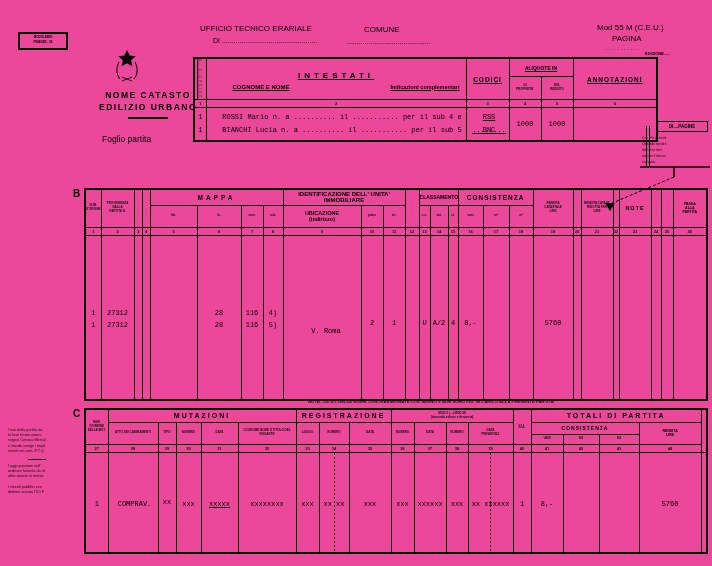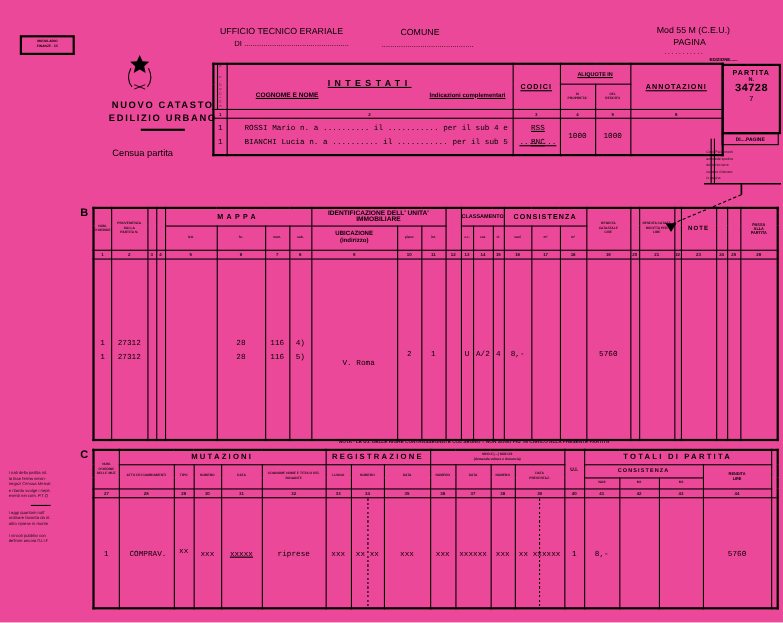--- a/index.html
+++ b/index.html
@@ -61,24 +61,24 @@
   <div class="abs" style="left:645px;top:51px;font-size:4px;font-weight:bold;">EDIZIONE......</div>
 
   <div class="abs" style="left:112px;top:48px;">
     <svg width="30" height="36" viewBox="0 0 30 36">
       <path d="M15 2 l2.6 5.6 6.1 .6 -4.6 4.1 1.3 6 -5.4 -3.1 -5.4 3.1 1.3 -6 L6.3 8.2 l6.1 -.6 z" fill="#000"></path>
       <path d="M7 14 C4 20 4 26 8 31" fill="none" stroke="#000" stroke-width="1"></path>
       <path d="M23 14 C26 20 26 26 22 31" fill="none" stroke="#000" stroke-width="1"></path>
       <path d="M10 33 L20 29 M10 29 L20 33" stroke="#000" stroke-width="0.8"></path>
     </svg>
   </div>
-  <div class="abs brand" style="left:90px;top:90px;">NUOVO CATASTO</div>
+  <div class="abs brand" style="left:90px;top:90px;">NOME CATASTO</div>
   <div class="abs brand" style="left:90px;top:102px;">EDILIZIO URBANO</div>
   <div class="abs" style="left:128px;top:117px;width:40px;height:2px;background:#000;"></div>
-  <div class="abs" style="left:102px;top:134px;font-size:8.5px;">Censua partita</div>
+  <div class="abs" style="left:102px;top:134px;font-size:8.5px;">Foglio partita</div>
 
   <table class="t tA">
     <colgroup>
         <col style="width:12px">
         <col style="width:260px">
         <col style="width:43px">
         <col style="width:32px">
         <col style="width:32px">
         <col style="width:84px">
       </colgroup>
@@ -123,26 +123,20 @@
         <div class="vrow">RSS ........</div>
         <div class="vrow">BNC ........</div>
       </td>
       <td class="mono val">1000</td>
       <td class="mono val">1000</td>
       <td></td>
     </tr>
   </tbody>
     </table>
 
-  <div class="abs" style="left:656px;top:58px;width:50px;height:60px;border:2px solid #000;text-align:center;">
-    <div style="font-weight:bold;font-size:6.5px;letter-spacing:1px;padding-top:3px;">PARTITA</div>
-    <div style="font-size:5px;font-weight:bold;">N.</div>
-    <div class="mono" style="font-size:10px;font-weight:bold;">34728</div>
-    <div class="mono" style="font-size:7px;">7</div>
-  </div>
   <div class="abs" style="left:656px;top:121px;width:50px;height:9px;border:1px solid #000;text-align:center;font-size:4.5px;font-weight:bold;line-height:9px;">DI....PAGINE</div>
   <div class="abs noteTxt ml" style="left:642px;top:135px;width:64px;">Con i Pa in monti
 antecede  spedire
 dei  conto  terre
 numero il  denaro
 in pagina</div>
 
   <div class="abs" style="left:646px;top:126px;width:2px;height:41px;border-left:1px solid #000;border-right:1px solid #000;"></div>
   <svg class="abs" style="left:596px;top:120px;" width="116" height="92" viewBox="0 0 116 92">
     <path d="M44 47 H114" stroke="#000" stroke-width="1.5" fill="none"></path>
@@ -382,21 +376,21 @@
       <td class="cn">42</td>
       <td class="cn">43</td>
       <td class="cn">44</td>
     </tr>
     <tr style="height:101px;">
       <td class="topcell mono val" style="padding-top:3px;">1</td>
       <td class="topcell mono val lft" style="padding:3px 0 0 3px;">COMPRAV.</td>
       <td class="topcell mono val" style="padding-top:0;">xx</td>
       <td class="topcell mono val" style="padding-top:3px;">xxx</td>
       <td class="topcell mono val" style="padding-top:3px;text-decoration:underline;">xxxxx</td>
-      <td class="topcell mono val" style="padding-top:3px;">riprese</td>
+      <td class="topcell mono val" style="padding-top:3px;">xxxxxxxx</td>
       <td class="topcell mono val" style="padding-top:3px;">xxx</td>
       <td class="topcell mono val dashmid" style="padding-top:3px;">xx xx</td>
       <td class="topcell mono val" style="padding-top:3px;">xxx</td>
       <td class="topcell mono val" style="padding-top:3px;">xxx</td>
       <td class="topcell mono val" style="padding-top:3px;">xxxxxx</td>
       <td class="topcell mono val" style="padding-top:3px;">xxx</td>
       <td class="topcell mono val b2r dashmid" style="padding-top:3px;">xx xxxxxx</td>
       <td class="topcell mono val" style="padding-top:3px;">1</td>
       <td class="topcell mono val" style="padding-top:3px;">8,-</td>
       <td class="topcell mono val"></td>

